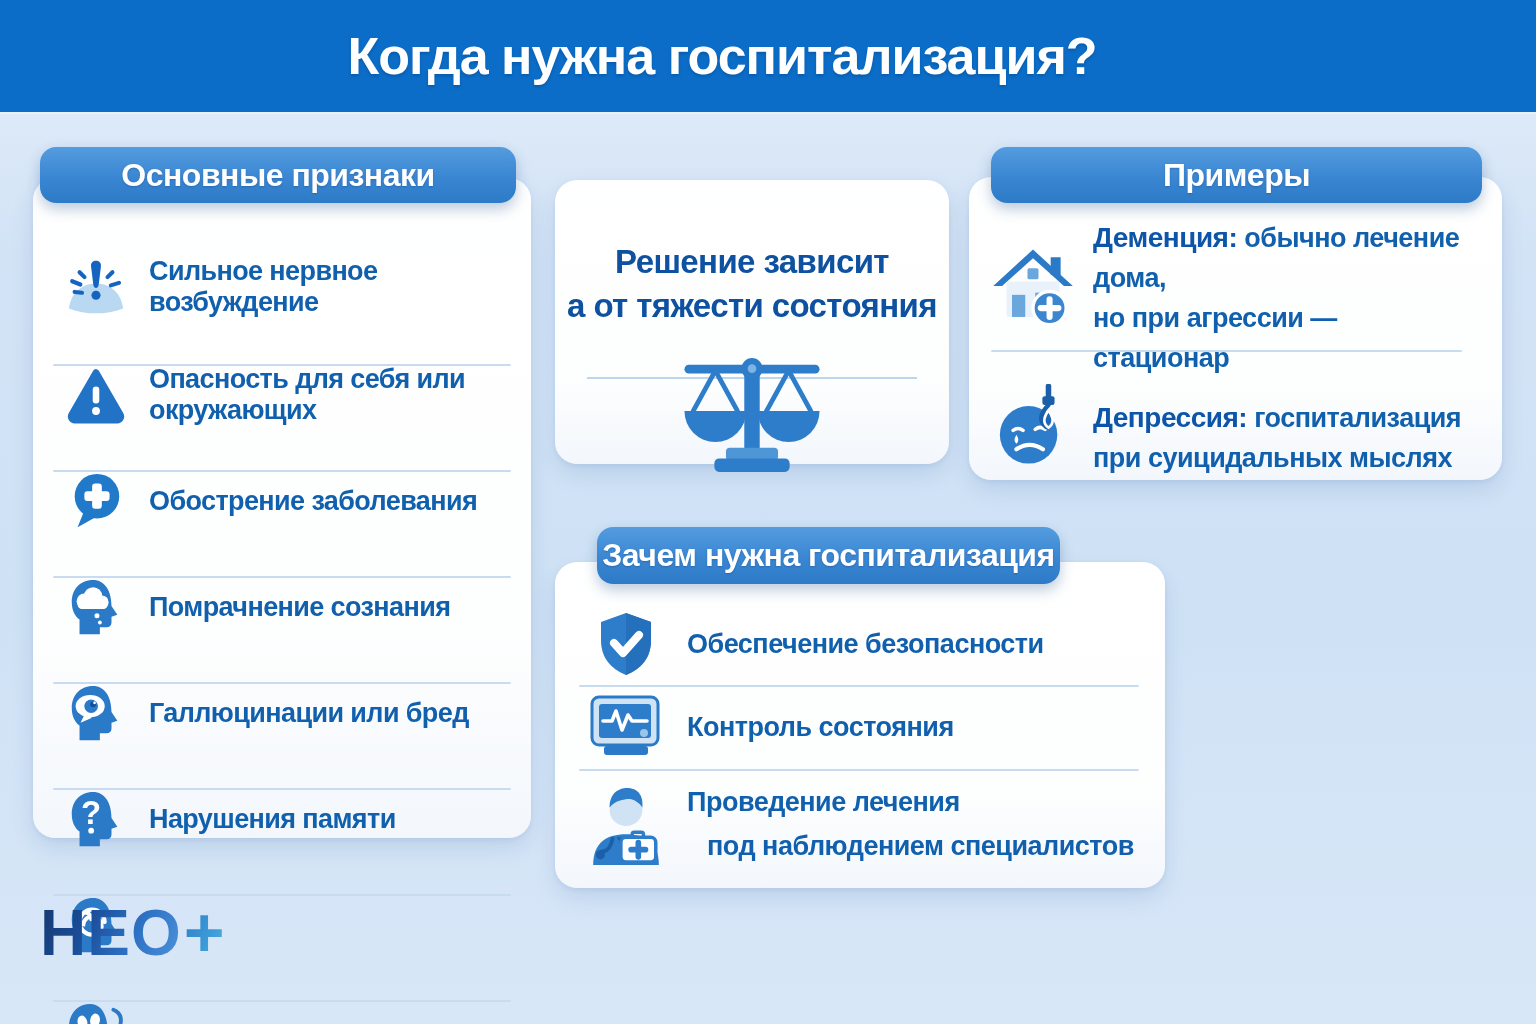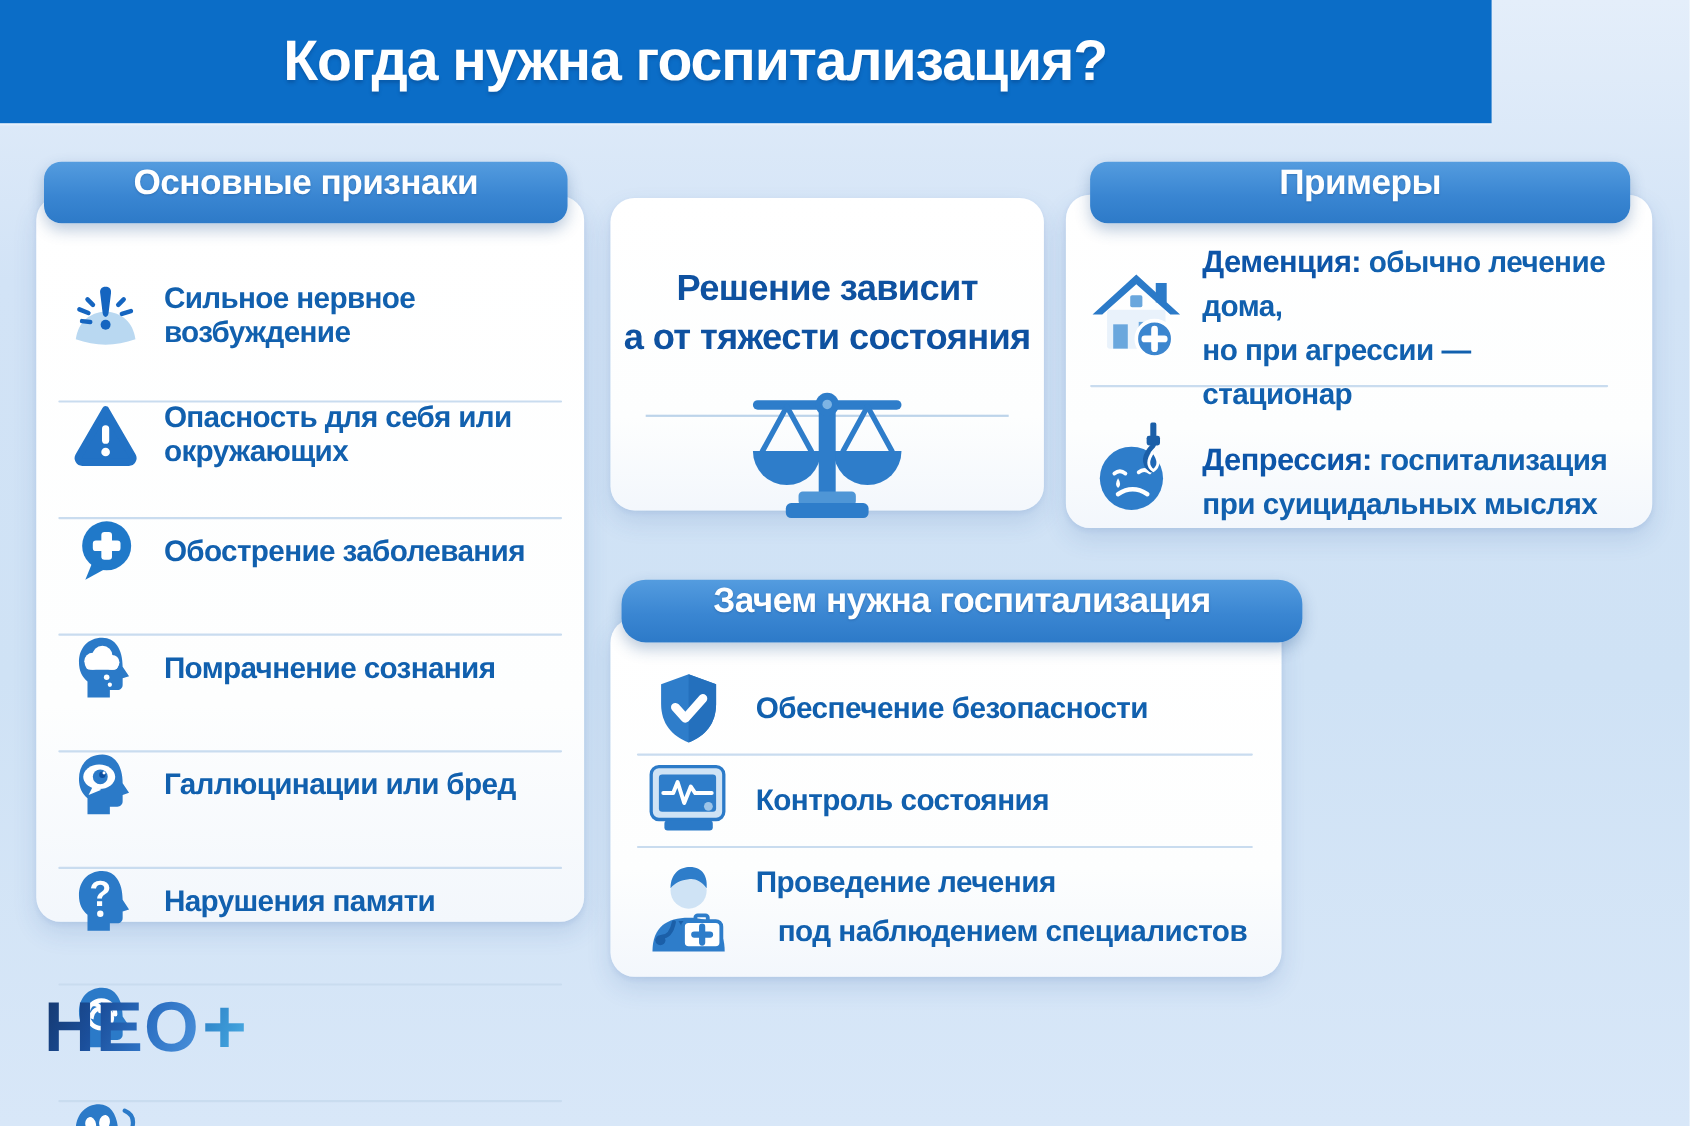--- a/index.html
+++ b/index.html
@@ -4,42 +4,42 @@
 <style>
   * { margin:0; padding:0; box-sizing:border-box; }
   html,body { width:1536px; height:1024px; overflow:hidden; }
   body {
     font-family:"Liberation Sans", sans-serif;
     background:linear-gradient(180deg,#e4eefa 0%,#d2e3f6 25%,#cfe2f5 60%,#d8e7f8 100%);
     position:relative;
   }
   
   .header {
-    position:absolute; left:0; top:0; width:1356px; height:112px;
+    position:absolute; left:0; top:0; width:1536px; height:112px;
     background:#0b6dc7;
     display:flex; align-items:center; justify-content:center;
     box-shadow:0 2px 0 rgba(255,255,255,.35);
   }
   .header h1 {
     color:#fff; font-size:52px; font-weight:bold; letter-spacing:-1px;
     transform:translateX(-46px);
     text-shadow:0 2px 3px rgba(0,40,90,.25);
   }
   
   .card {
     position:absolute;
     background:linear-gradient(180deg,#ffffff 0%,#fdfefe 70%,#f3f7fc 100%);
     border-radius:22px;
     box-shadow:0 10px 22px rgba(45,95,160,.14), 0 2px 4px rgba(45,95,160,.08);
   }
   .pill {
     position:absolute; z-index:3;
     background:linear-gradient(180deg,#549cdf 0%,#3a86d2 55%,#2d7ac8 100%);
     border-radius:16px;
-    display:flex; align-items:flex-start; justify-content:center;
+    display:flex; align-items:center; justify-content:center;
     color:#fff; font-weight:bold; font-size:32px; letter-spacing:-0.5px;
     box-shadow:0 6px 14px rgba(30,80,140,.30);
     text-shadow:0 1px 2px rgba(0,40,90,.25);
   }
   .divider { position:absolute; height:2px; background:#c9dcef; border-radius:2px; }
   
   .signs-card { left:33px; top:178px; width:498px; height:660px; padding:32px 14px 10px 14px;
     display:flex; flex-direction:column; }
   .sign-row { flex:1; display:flex; align-items:center; gap:16px; padding-left:12px; position:relative;margin-top:44px; }
   .sign-row + .sign-row::before {
@@ -271,21 +271,21 @@
     </span>
     <div class="example-text">
       <b>Депрессия:</b>
       <span>госпитализация</span><br>
       <span>при суицидальных мыслях</span>
     </div>
   </div>
 
 </div>
 
-<div class="pill" style="left:565px; top:527px; width:619px; height:57px;border-radius:22px;">
+<div class="pill" style="left:597px; top:527px; width:463px; height:57px;">
   <span>Зачем нужна госпитализация</span>
 </div>
 
 <div class="card purpose-card">
 
   <div class="purpose-row r1">
     <span class="purpose-icon">
       <svg width="64" height="68" viewBox="0 0 64 68">
         <path d="M32 3 L57 12 V30 C57 48 47 59 32 65 C17 59 7 48 7 30 V12 Z" fill="#2e7dca"></path>
         <path d="M32 3 L57 12 V30 C57 48 47 59 32 65 Z" fill="#2470bd"></path>

